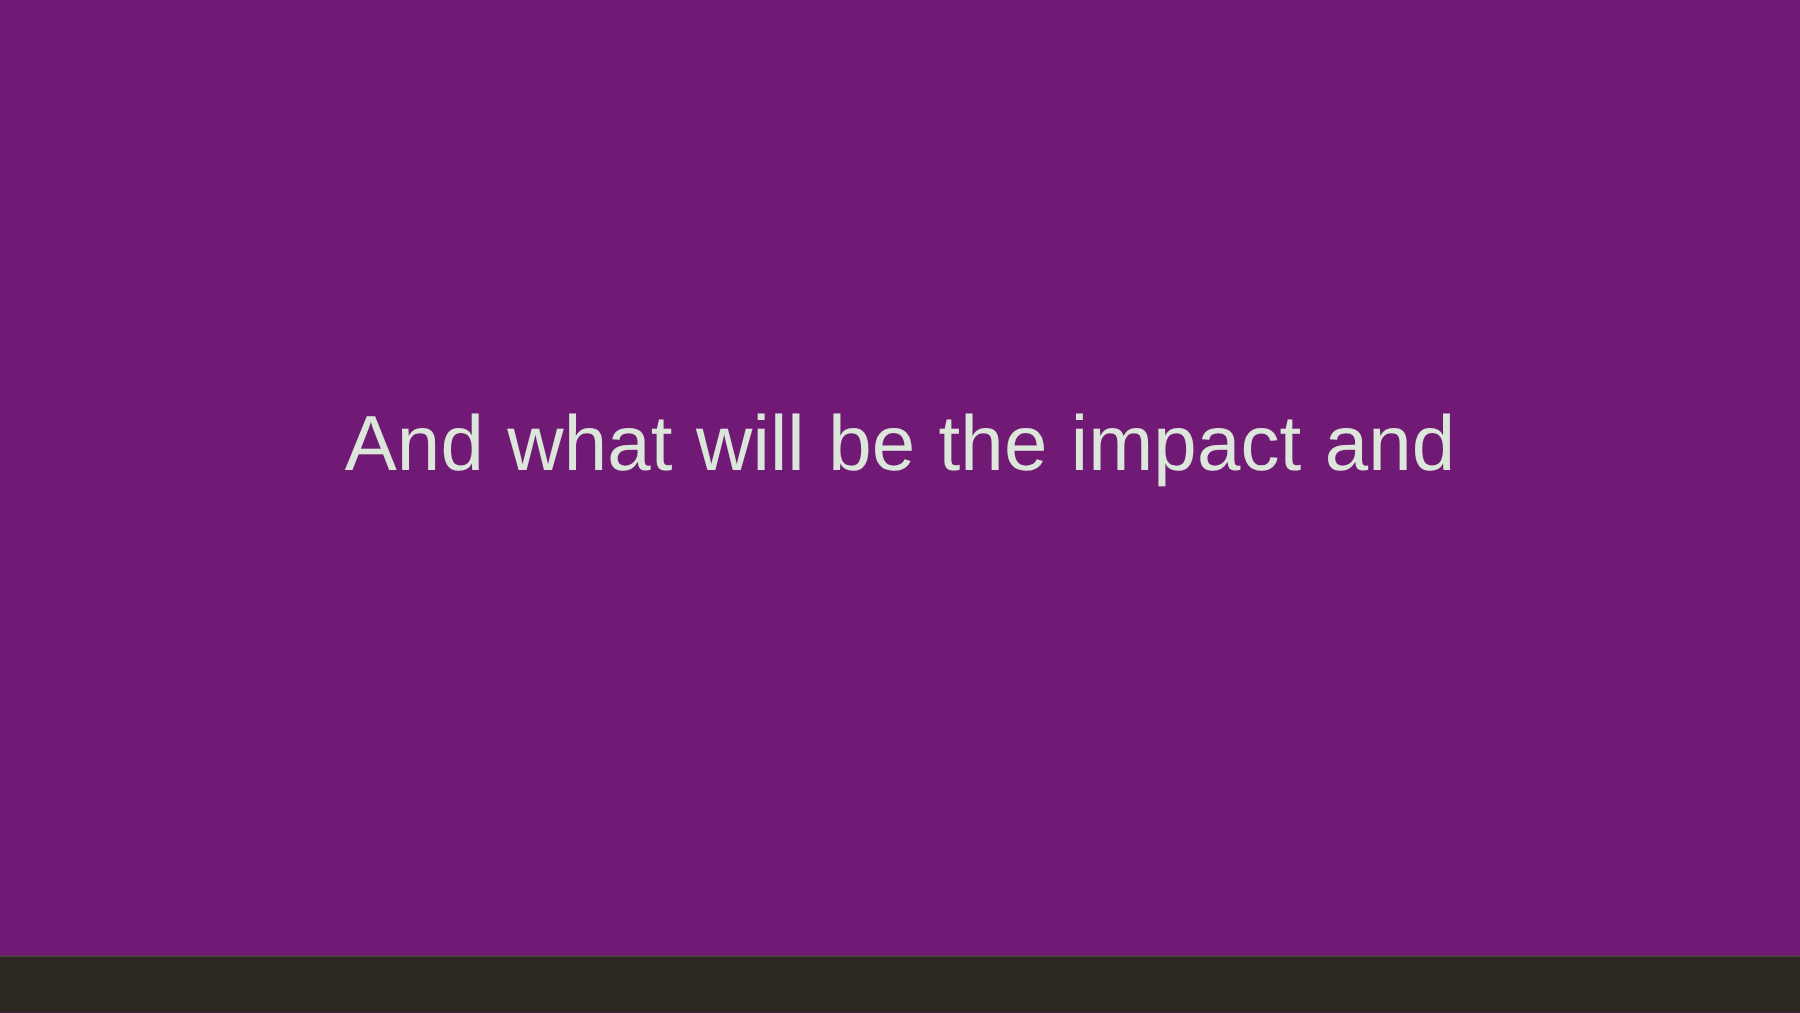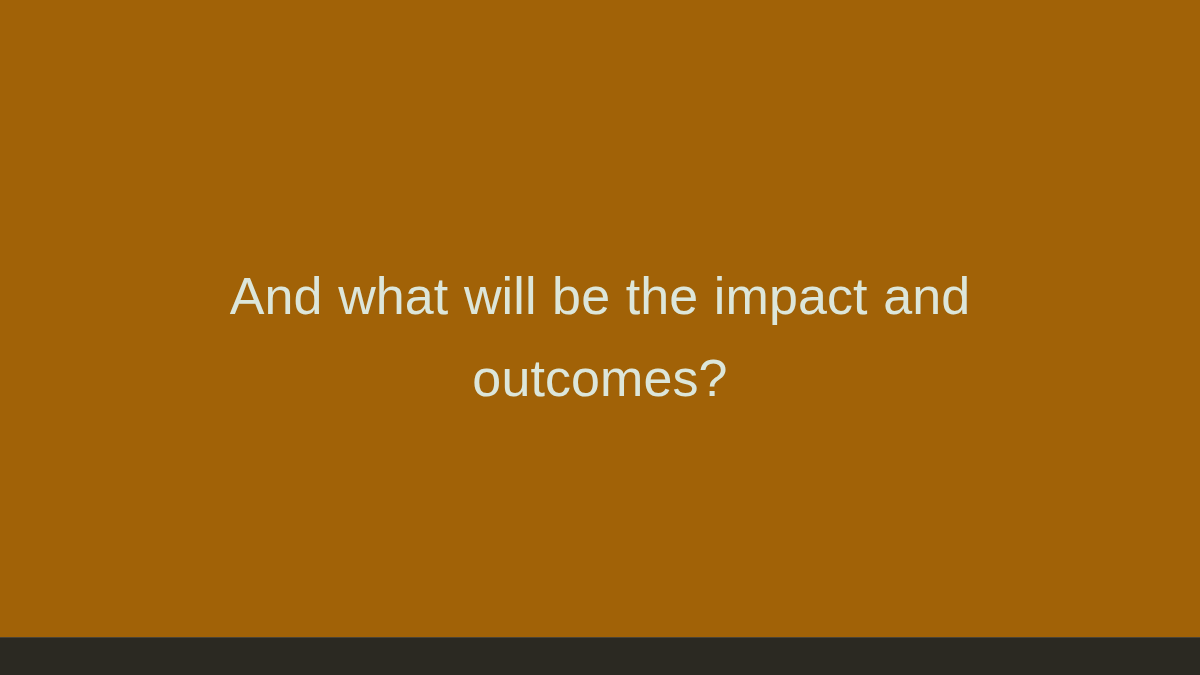--- a/index.html
+++ b/index.html
@@ -10,21 +10,21 @@
   }
   body {
     font-family: "Liberation Sans", sans-serif;
   }
 
   .slide {
     position: relative;
     width: 1200px;
     height: 675px;
     overflow: hidden;
-    background: #a16207;
+    background: #701a75;
   }
 
   
   .slide-body {
     position: absolute;
     left: 0;
     top: 0;
     width: 1200px;
     height: 638px;
     display: flex;
@@ -73,20 +73,19 @@
   }
 </style>
 </head>
 <body>
 
 <div class="slide">
 
   <div class="slide-body">
     <h1 class="headline">
       <span class="line">And what will be the impact and</span>
-      <span class="line">outcomes?</span>
     </h1>
   </div>
 
   <div class="footer-rule"></div>
   <div class="footer-band"></div>
 
 </div>
 
 </body></html>

